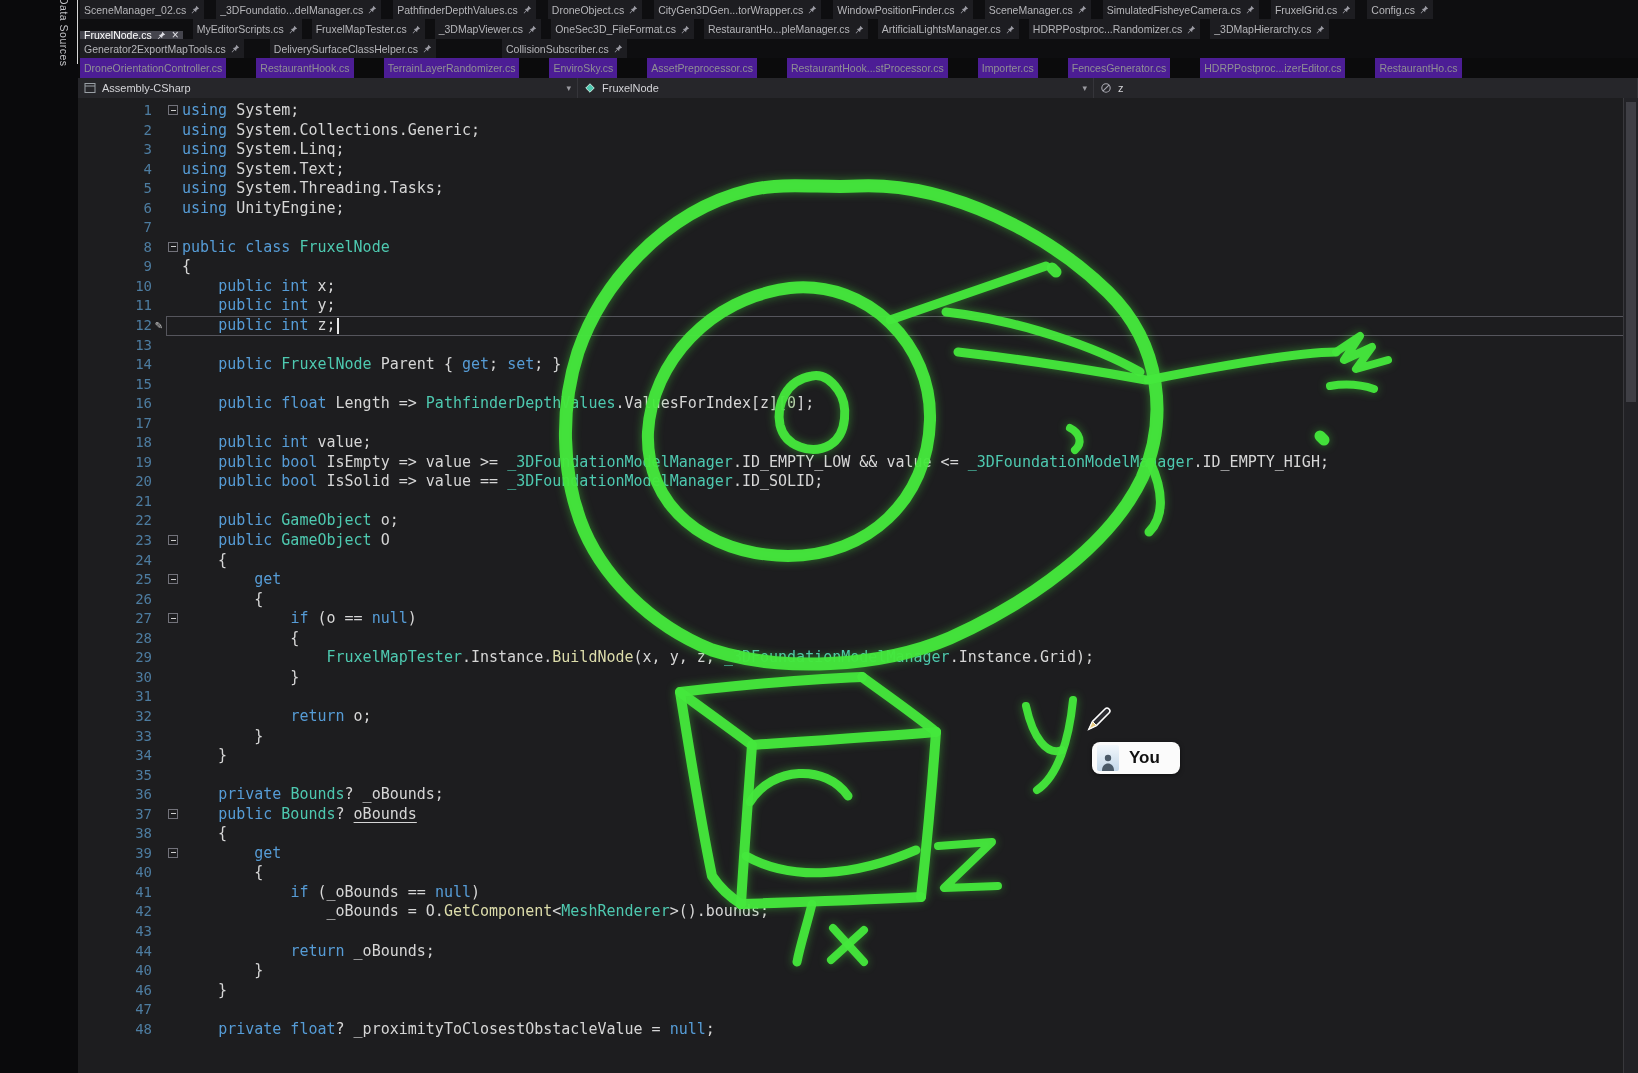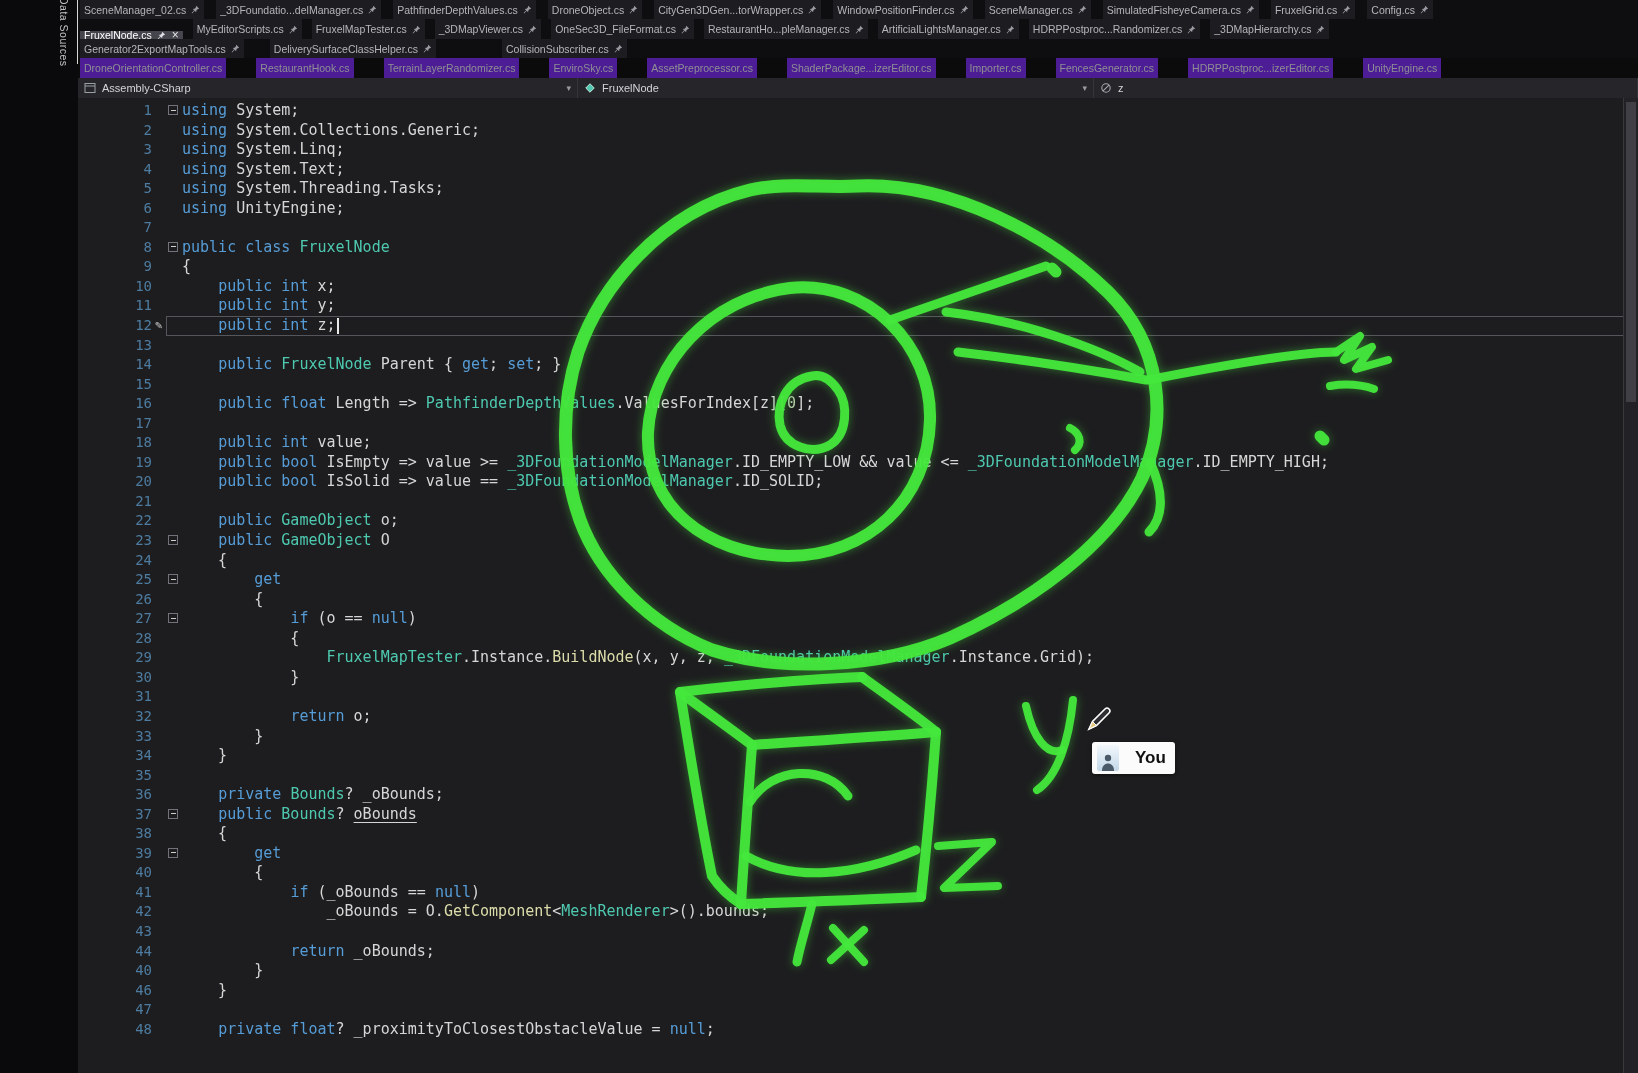--- a/index.html
+++ b/index.html
@@ -65,22 +65,22 @@
   .scrollbar{position:absolute;right:0;top:0;bottom:0;width:14px;background:#222226;border-left:1px solid #38383c;}
   .scroll-thumb{position:absolute;left:2px;right:2px;top:4px;height:300px;background:#3f3f45;}
 
   
   .draw-overlay{position:absolute;left:0;top:0;width:1638px;height:1073px;pointer-events:none;z-index:5;
     filter:drop-shadow(0 0 5px rgba(70,230,60,.45));}
   .stroke{fill:none;stroke:var(--draw,#44e83c);stroke-linecap:round;stroke-linejoin:round;opacity:.95;}
 
   
   .pencil-cursor{position:absolute;left:1086px;top:706px;z-index:7;}
-  .you-chip{position:absolute;left:1092px;top:742px;z-index:6;display:flex;align-items:center;gap:16px;
-    background:#fbfbfb;border-radius:3px;padding:3px 9px 3px 5px;box-shadow:0 1px 4px rgba(0,0,0,.5);}
+  .you-chip{position:absolute;left:1092px;top:742px;z-index:6;display:flex;align-items:center;gap:10px;
+    background:#fbfbfb;border-radius:8px;padding:3px 20px 3px 5px;box-shadow:0 1px 4px rgba(0,0,0,.5);}
   .you-chip .label{font-weight:bold;font-size:17px;color:#111;}
   .chip-avatar{width:22px;height:26px;border-radius:2px;background:linear-gradient(#f2f7fb,#c3d8ea);
     display:flex;align-items:flex-end;justify-content:center;overflow:hidden;}
 </style>
 </head>
 <body>
 
 <div class="window">
 
   <div class="side-strip">
@@ -283,33 +283,33 @@
         <div class="tab">
           <span class="tab-label">TerrainLayerRandomizer.cs</span>
         </div>
         <div class="tab">
           <span class="tab-label">EnviroSky.cs</span>
         </div>
         <div class="tab">
           <span class="tab-label">AssetPreprocessor.cs</span>
         </div>
         <div class="tab">
-          <span class="tab-label">ShaderPackage...izerEditor.cs</span>
+          <span class="tab-label">RestaurantHook...stProcessor.cs</span>
         </div>
         <div class="tab">
           <span class="tab-label">Importer.cs</span>
         </div>
         <div class="tab">
           <span class="tab-label">FencesGenerator.cs</span>
         </div>
         <div class="tab">
           <span class="tab-label">HDRPPostproc...izerEditor.cs</span>
         </div>
         <div class="tab">
-          <span class="tab-label">UnityEngine.cs</span>
+          <span class="tab-label">RestaurantHo.cs</span>
         </div>
       </div>
 
     <div class="navbar">
       <div class="nav-section nav-proj">
         <span class="nav-icon">
           <svg width="12" height="12" viewBox="0 0 12 12">
               <rect x="1" y="1.5" width="10" height="9" fill="none" stroke="#9aa0a6" stroke-width="1"></rect>
               <line x1="1" y1="4" x2="11" y2="4" stroke="#9aa0a6" stroke-width="1"></line>
             </svg>

